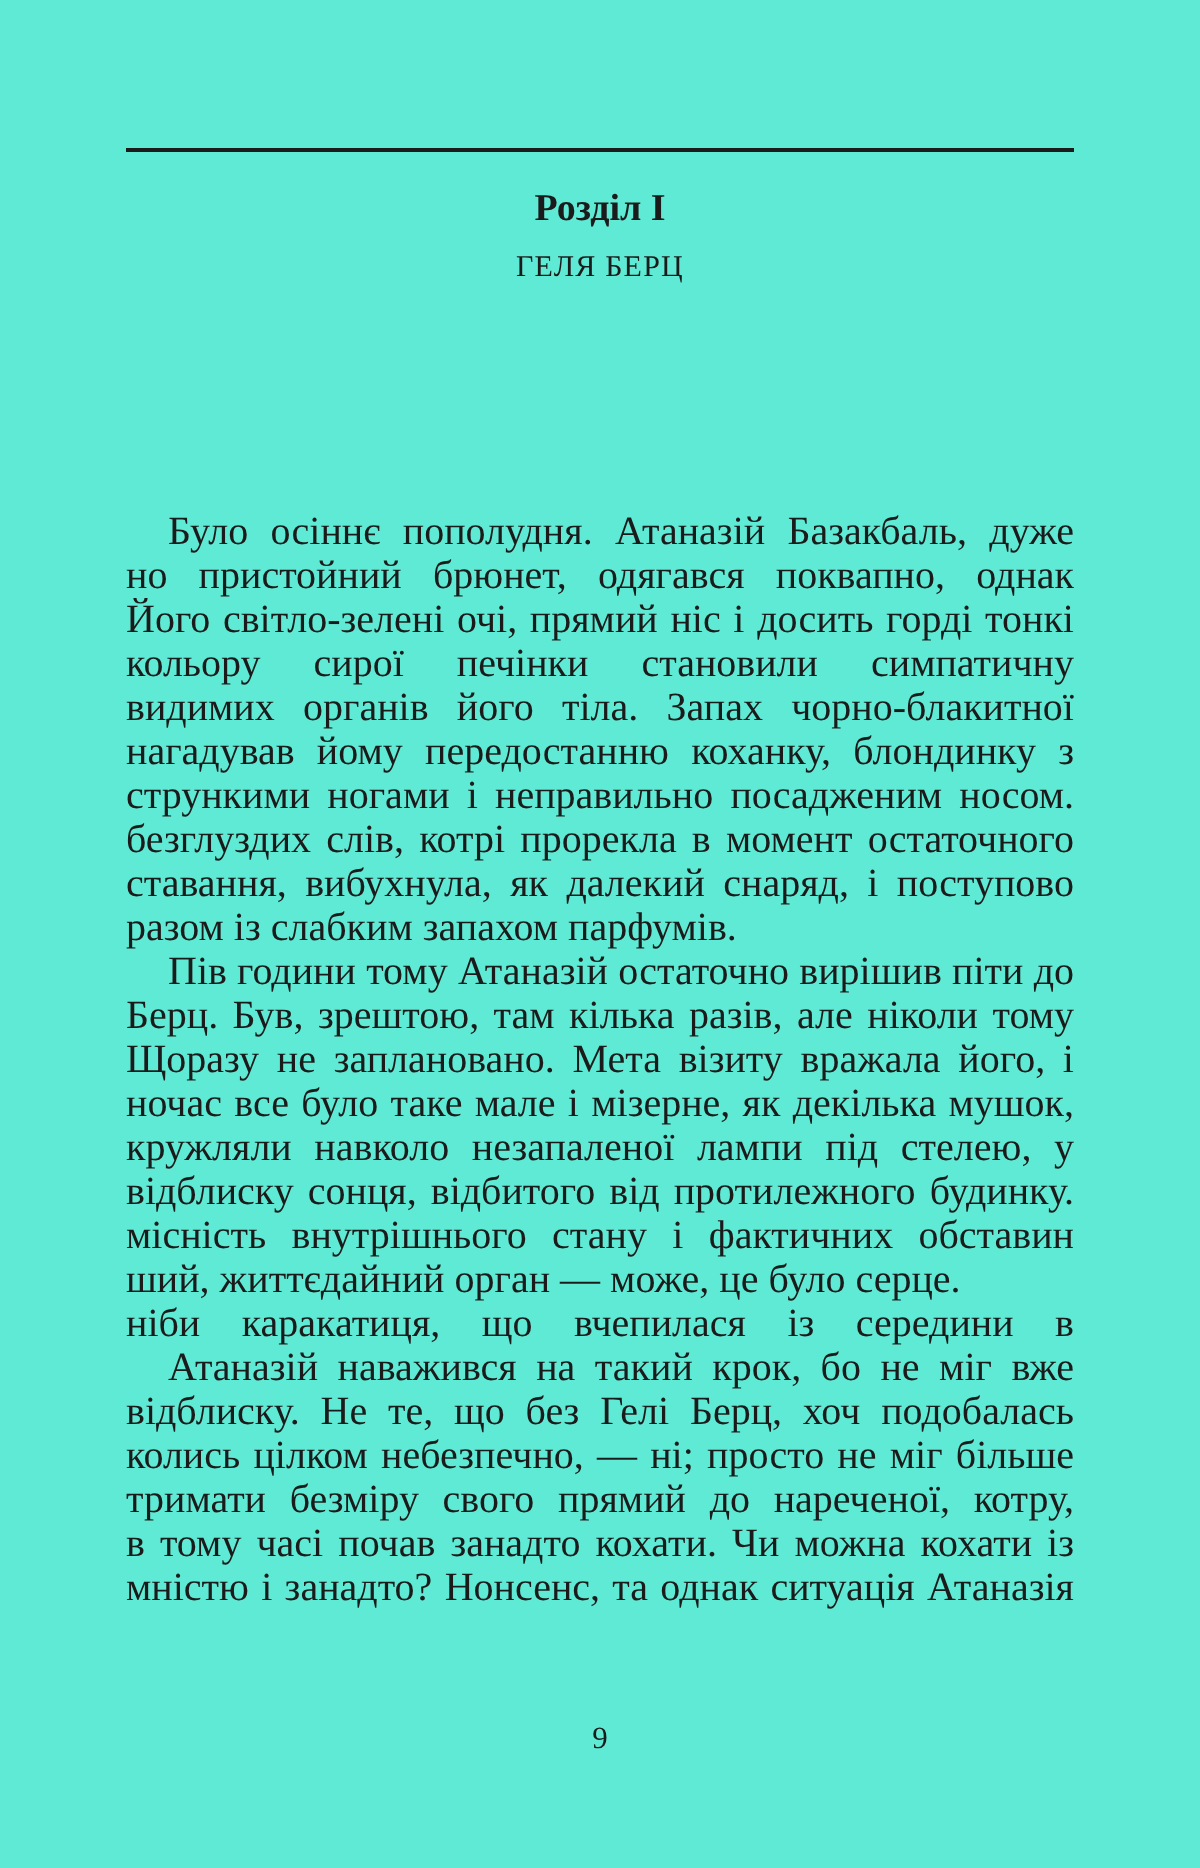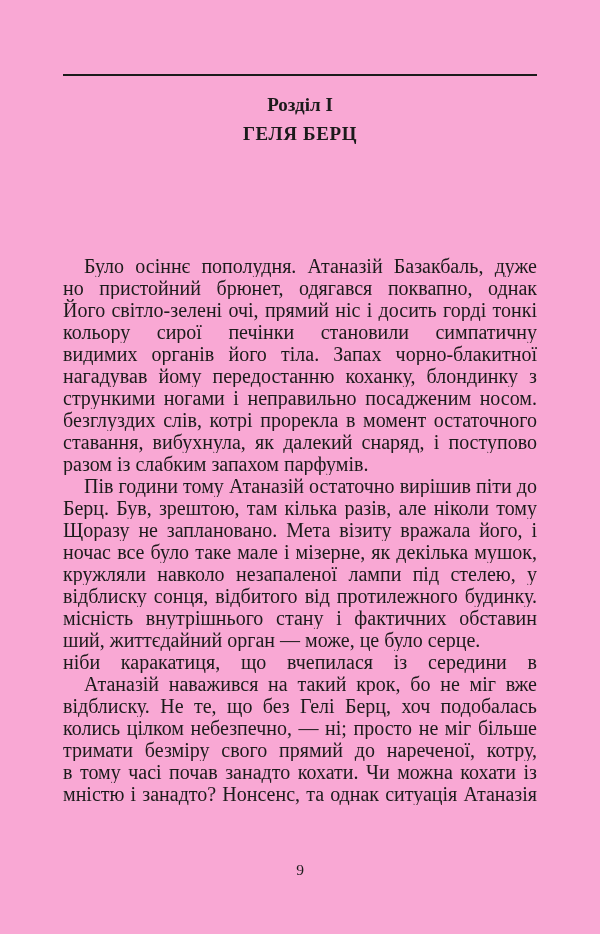--- a/index.html
+++ b/index.html
@@ -5,21 +5,21 @@
   html, body {
     margin: 0;
     padding: 0;
     background: #e8e8e8;
   }
   .page {
     position: relative;
     width: 600px;
     height: 934px;
     margin: 0 auto;
-    background: #f9a8d4;
+    background: #5eead4;
     font-family: "Liberation Serif", serif;
     color: #1b1b1b;
     overflow: hidden;
   }
   .top-rule {
     position: absolute;
     top: 74px;
     left: 63px;
     width: 474px;
     height: 0;
@@ -34,22 +34,22 @@
     width: 474px;
     text-align: center;
   }
   .chapter {
     font-size: 19px;
     font-weight: bold;
     margin: 0;
     line-height: 24px;
   }
   .chapter-title {
-    font-size: 19px;
-    font-weight: bold;
+    font-size: 15px;
+    font-weight: normal;
     letter-spacing: 0.6px;
     margin: 5px 0 0 0;
     line-height: 24px;
   }
   .body-text {
     position: absolute;
     top: 255px;
     left: 63px;
     width: 474px;
     font-size: 20px;

